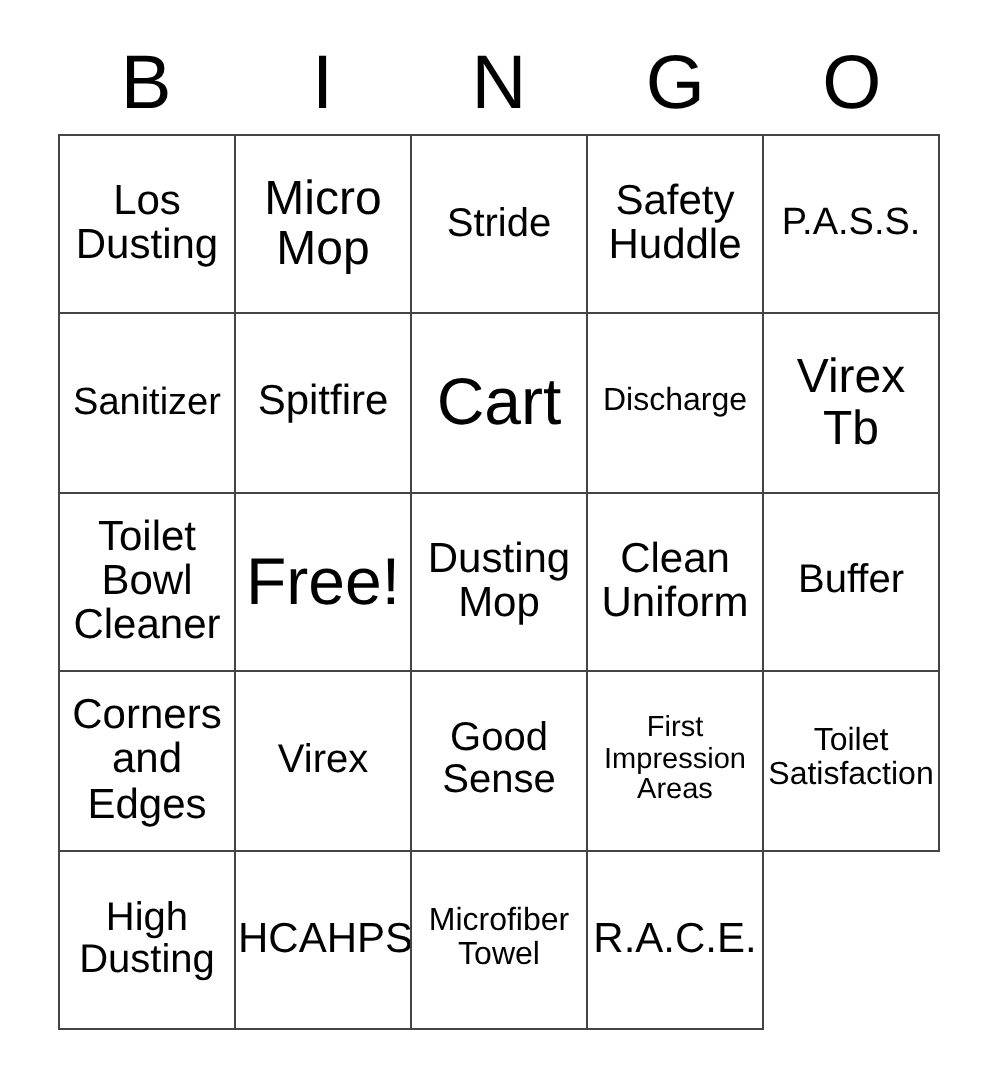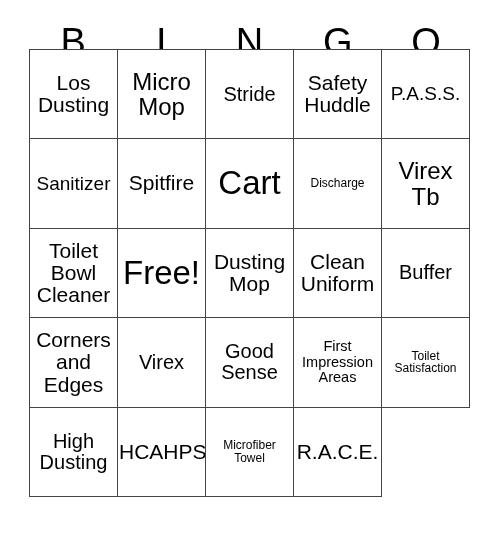--- a/index.html
+++ b/index.html
@@ -36,21 +36,21 @@
     justify-content: center;
     font-size: 38px;
     font-weight: 400;
     line-height: 1;
     color: #000000;
     letter-spacing: 0;
   }
   #bingo-grid {
     position: absolute;
     left: 29px;
-    top: 49px;
+    top: 67px;
     width: 441px;
     height: 448px;
     border-top: 1px solid #444444;
     border-left: 1px solid #444444;
     box-sizing: border-box;
     display: grid;
     grid-template-columns: repeat(5, 1fr);
     grid-template-rows: repeat(5, 1fr);
     background: #ffffff;
   }
@@ -72,21 +72,21 @@
     white-space: pre-line;
     word-break: normal;
     color: #000000;
   }
   
   .fs-xxl .cell-text { font-size: 33px; }
   .fs-xl  .cell-text { font-size: 24px; }
   .fs-lg  .cell-text { font-size: 20px; }
   .fs-md  .cell-text { font-size: 21px; }
   .fs-sm  .cell-text { font-size: 19px; }
-  .fs-xs  .cell-text { font-size: 12px; }
+  .fs-xs  .cell-text { font-size: 16px; }
   .fs-xxs .cell-text { font-size: 14.5px; }
 </style>
 </head>
 <body>
 
 <div id="card-root">
 
   <div id="header-row">
       <div class="header-letter">B</div>
       <div class="header-letter">I</div>

